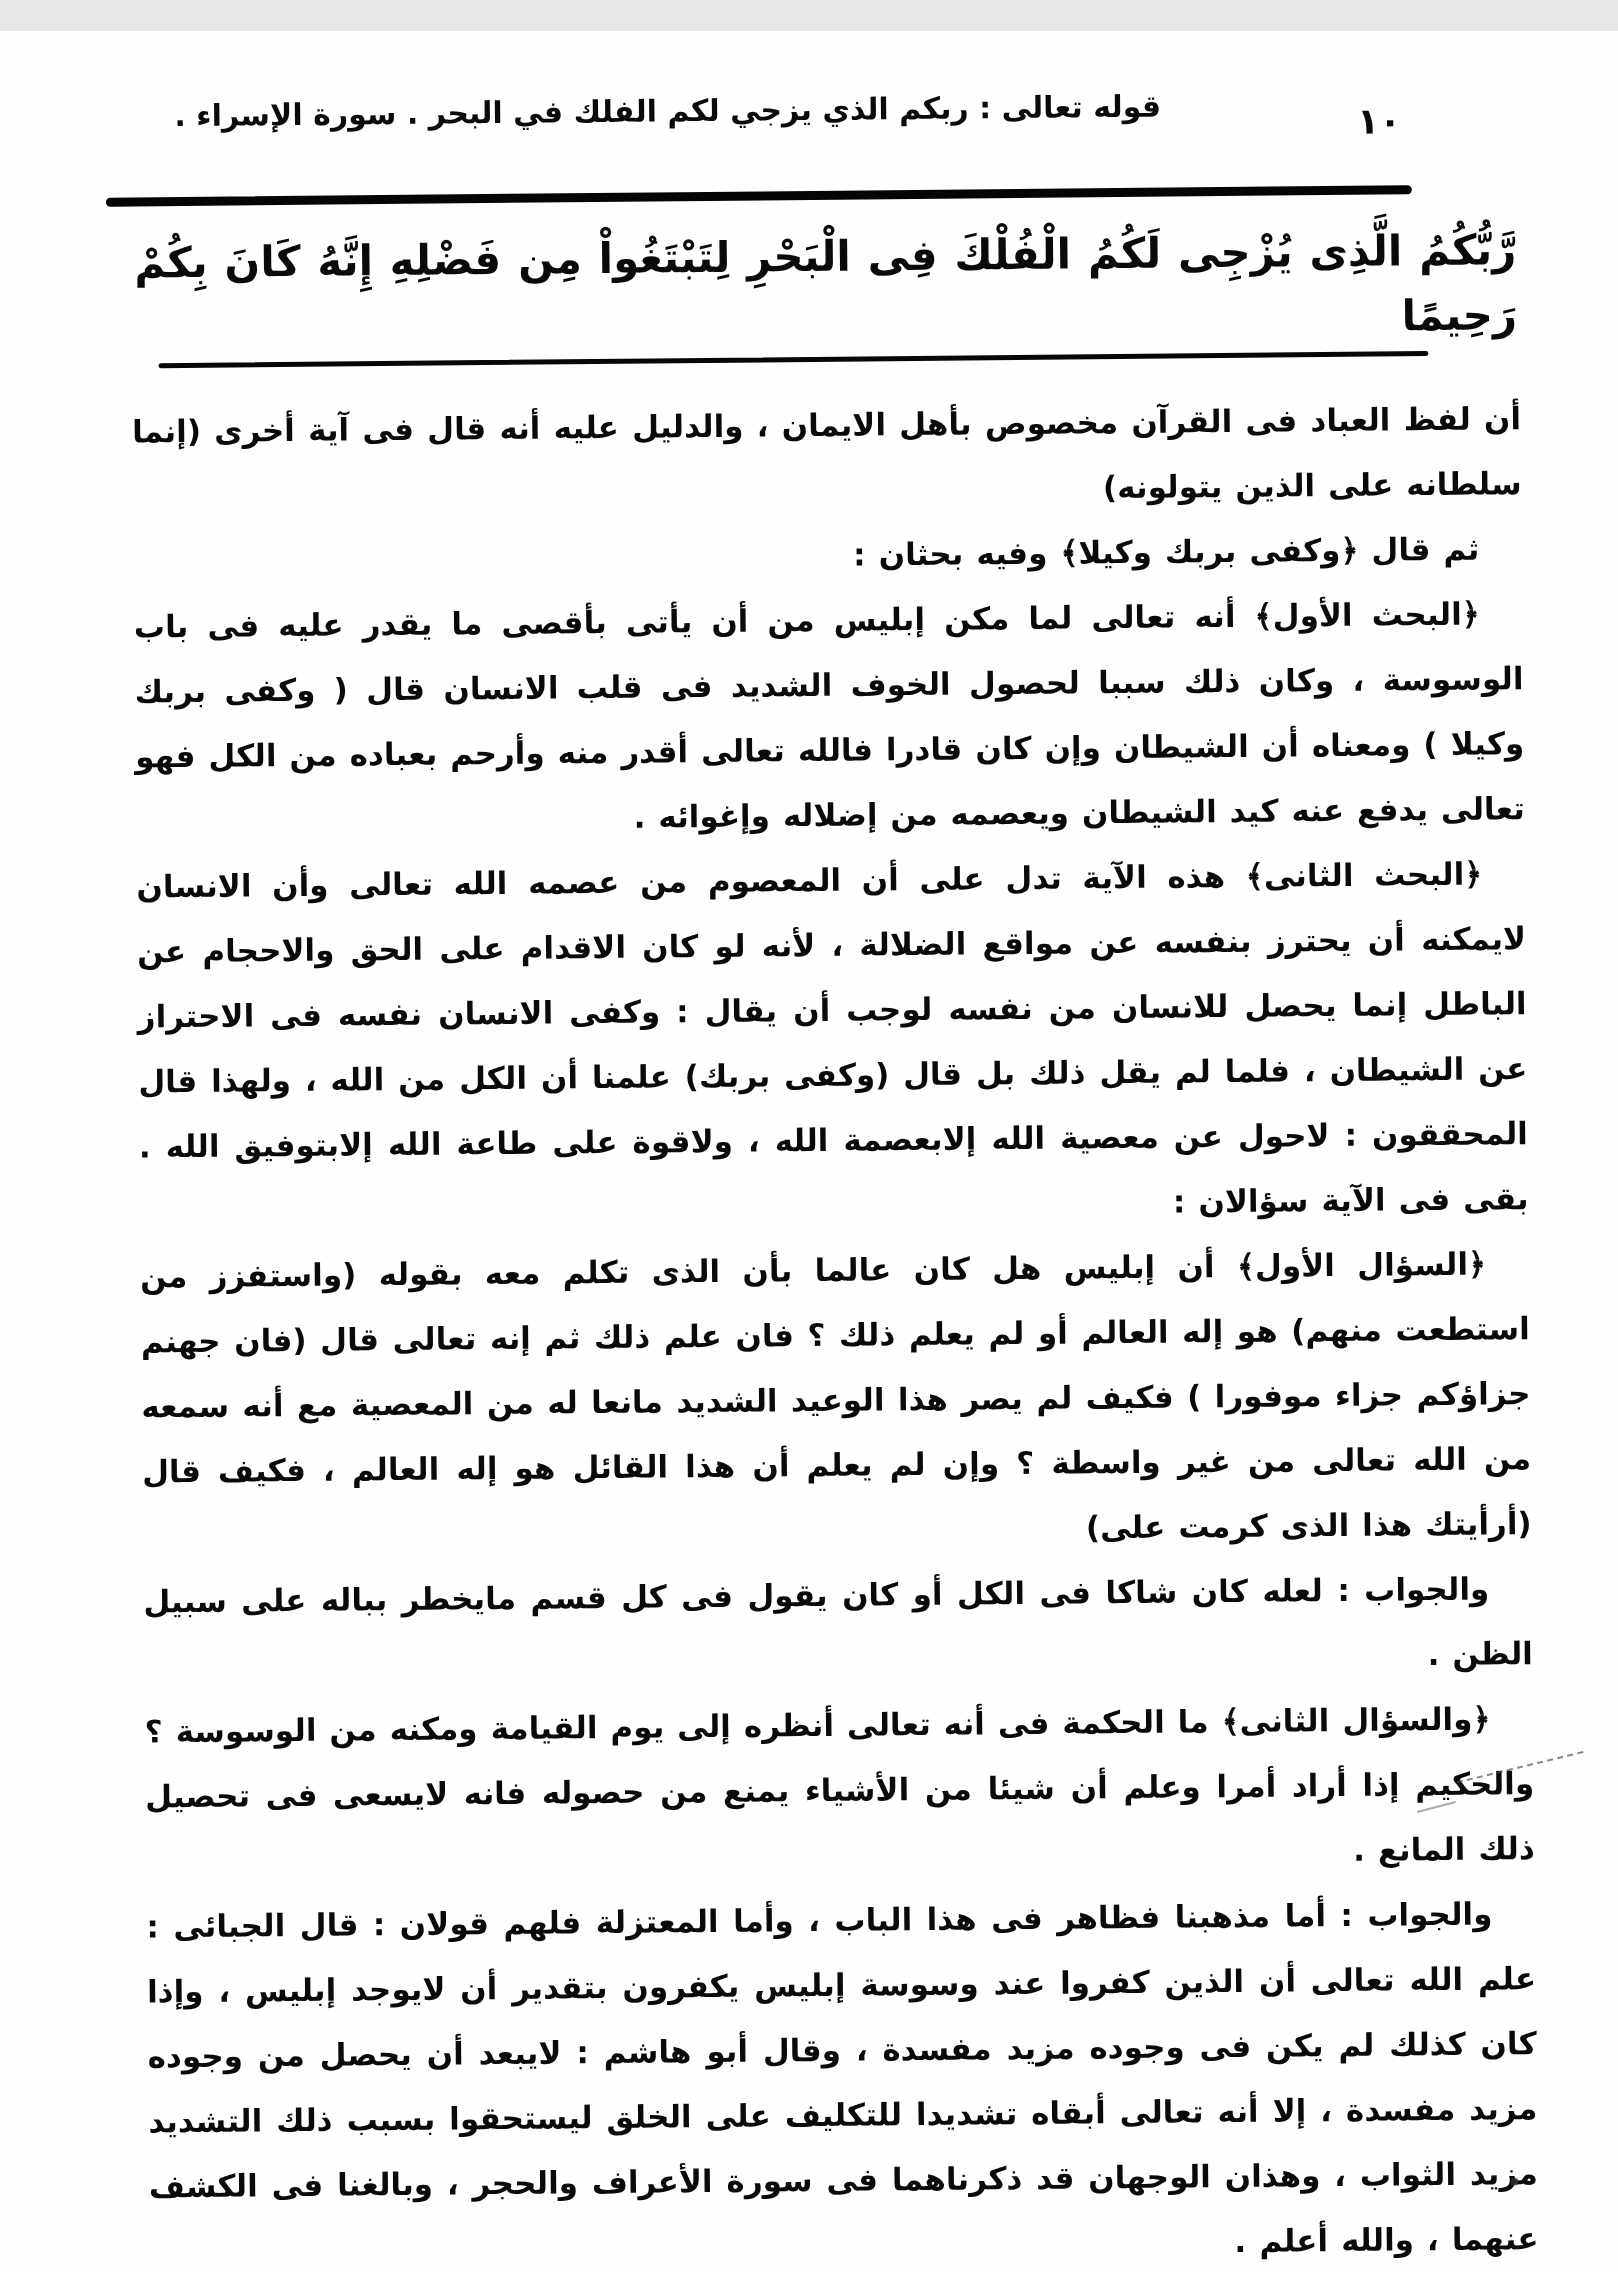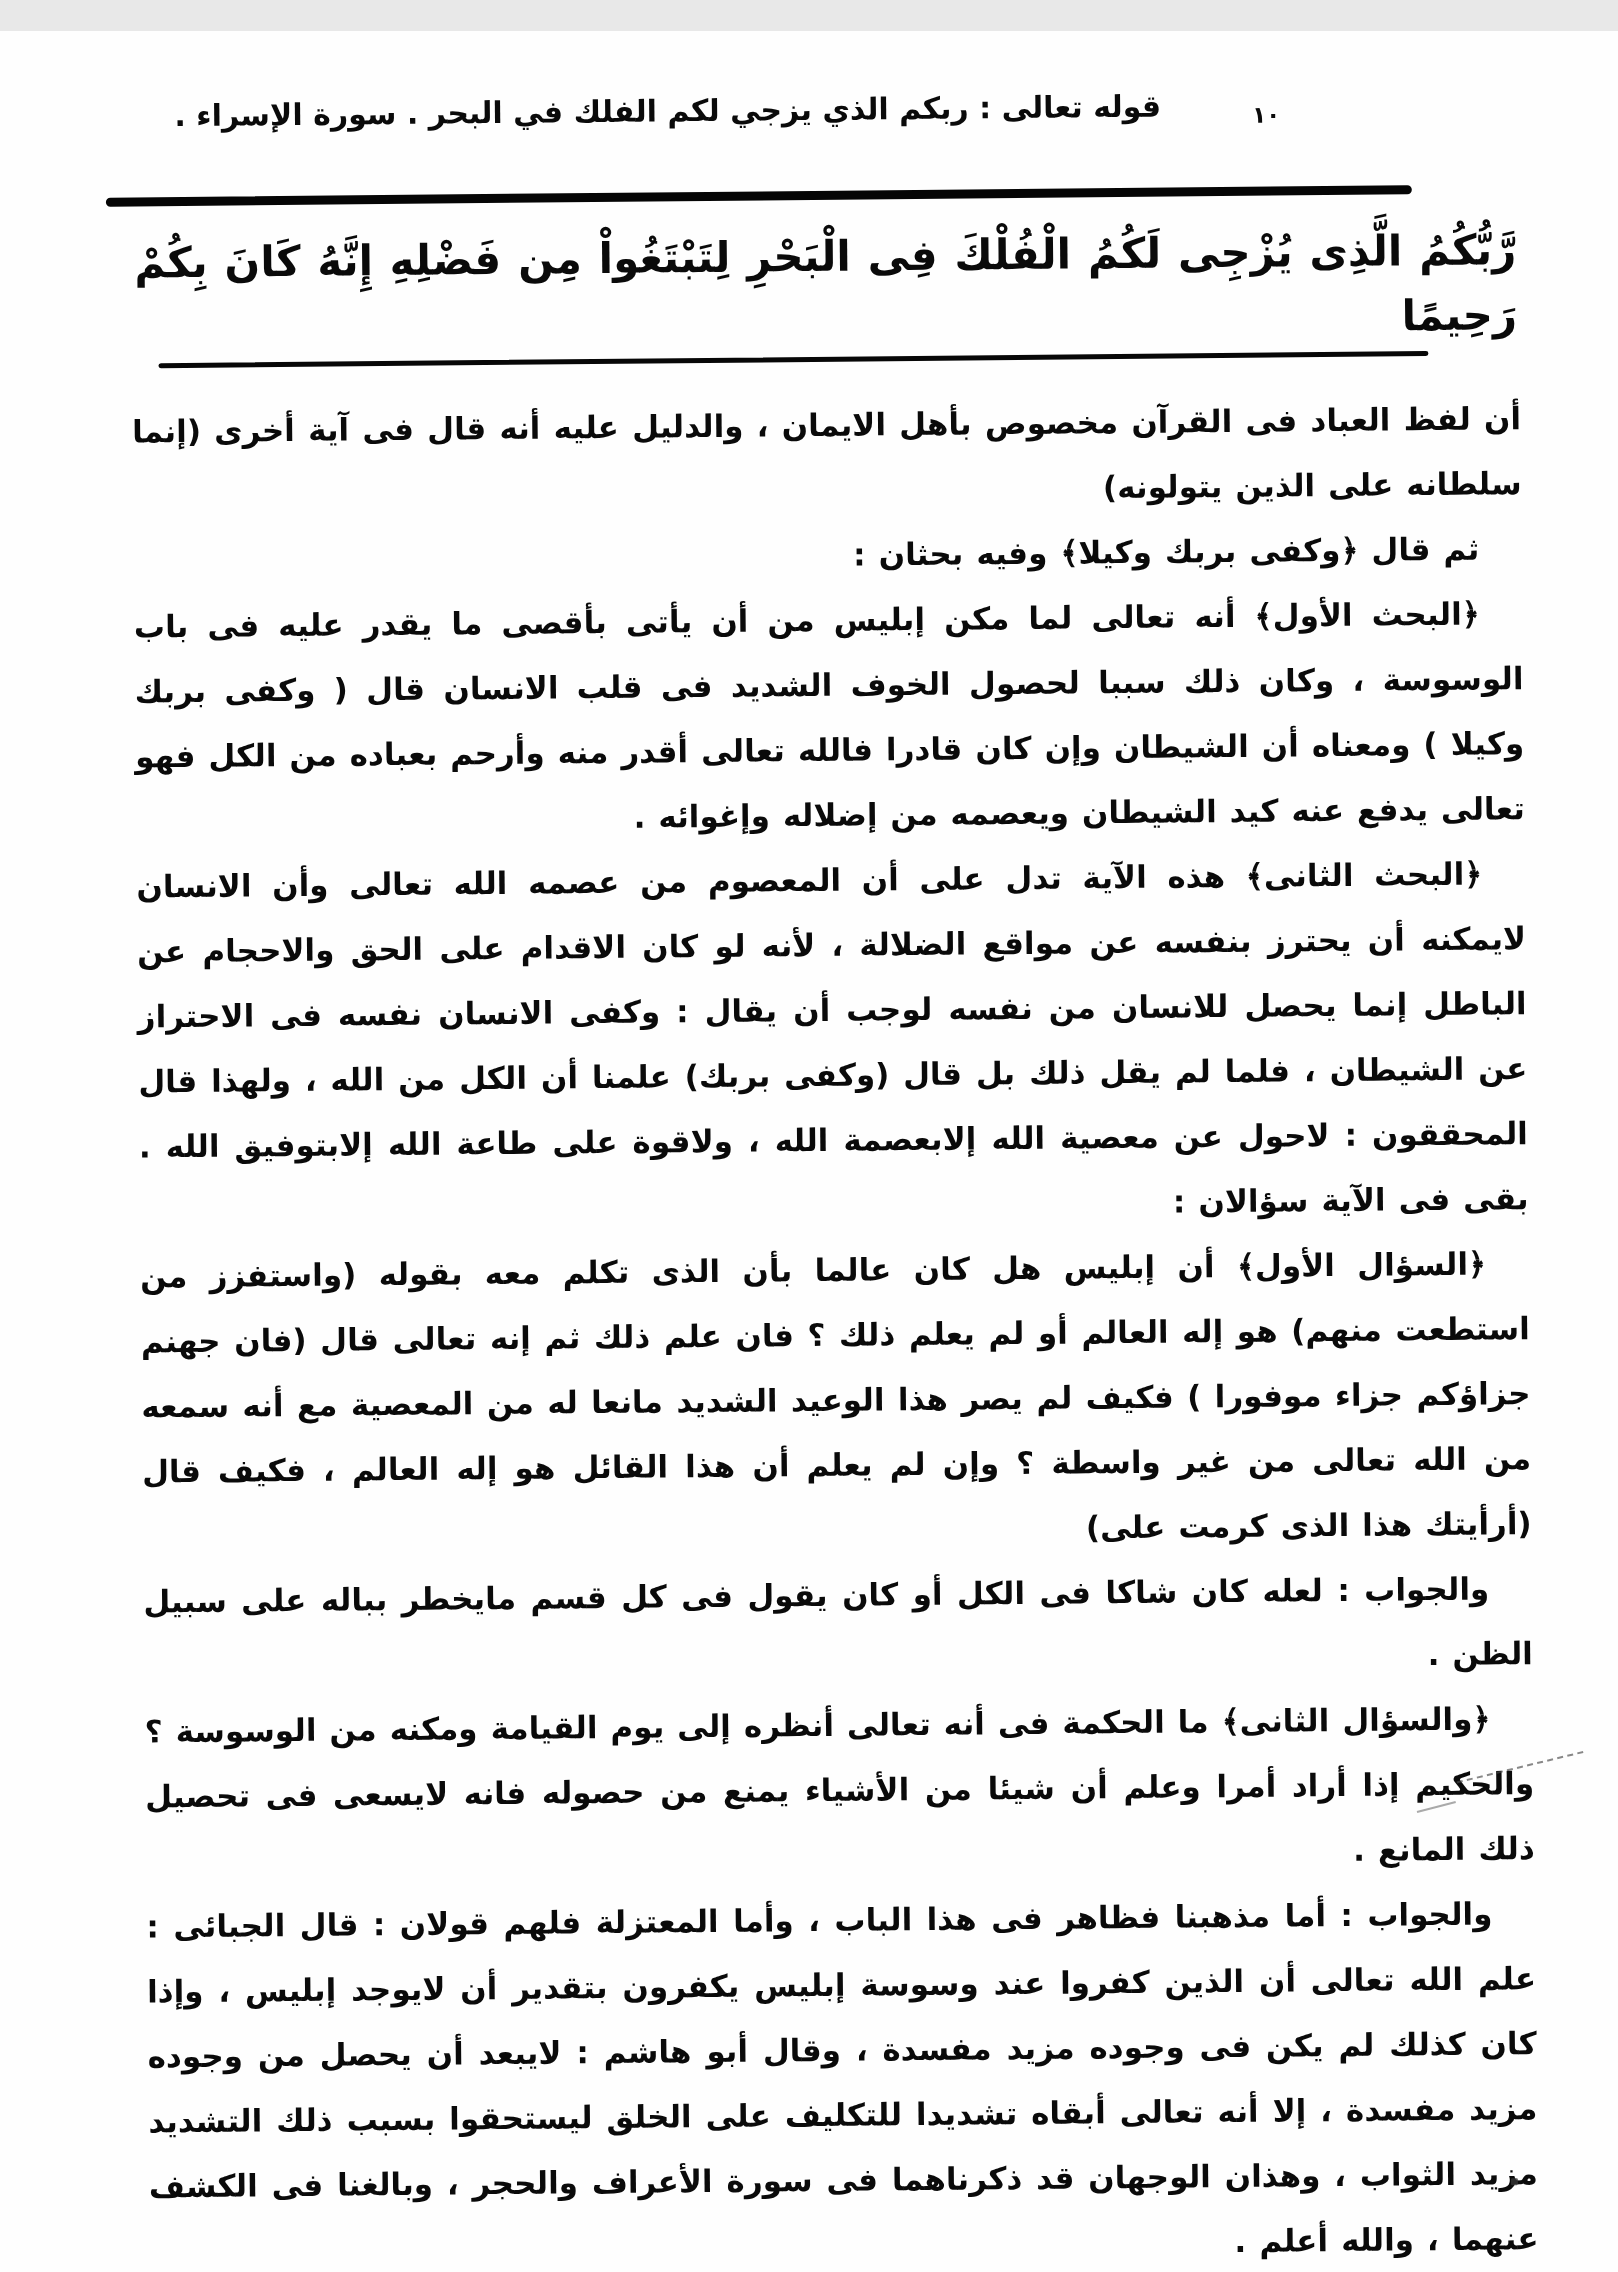--- a/index.html
+++ b/index.html
@@ -26,23 +26,23 @@
     width: 866px;
     font-size: 30px;
     font-weight: 700;
     direction: rtl;
     text-align: center;
     white-space: nowrap;
     letter-spacing: 0;
   }
   .page-number {
     position: absolute;
-    left: 1260px;
+    left: 1365px;
     top: 75px;
-    font-size: 23px;
+    font-size: 36px;
     font-weight: 700;
     direction: rtl;
     text-align: center;
   }
   .rule-top {
     position: absolute;
     left: 113px;
     top: 160px;
     width: 1306px;
     height: 8.7px;

